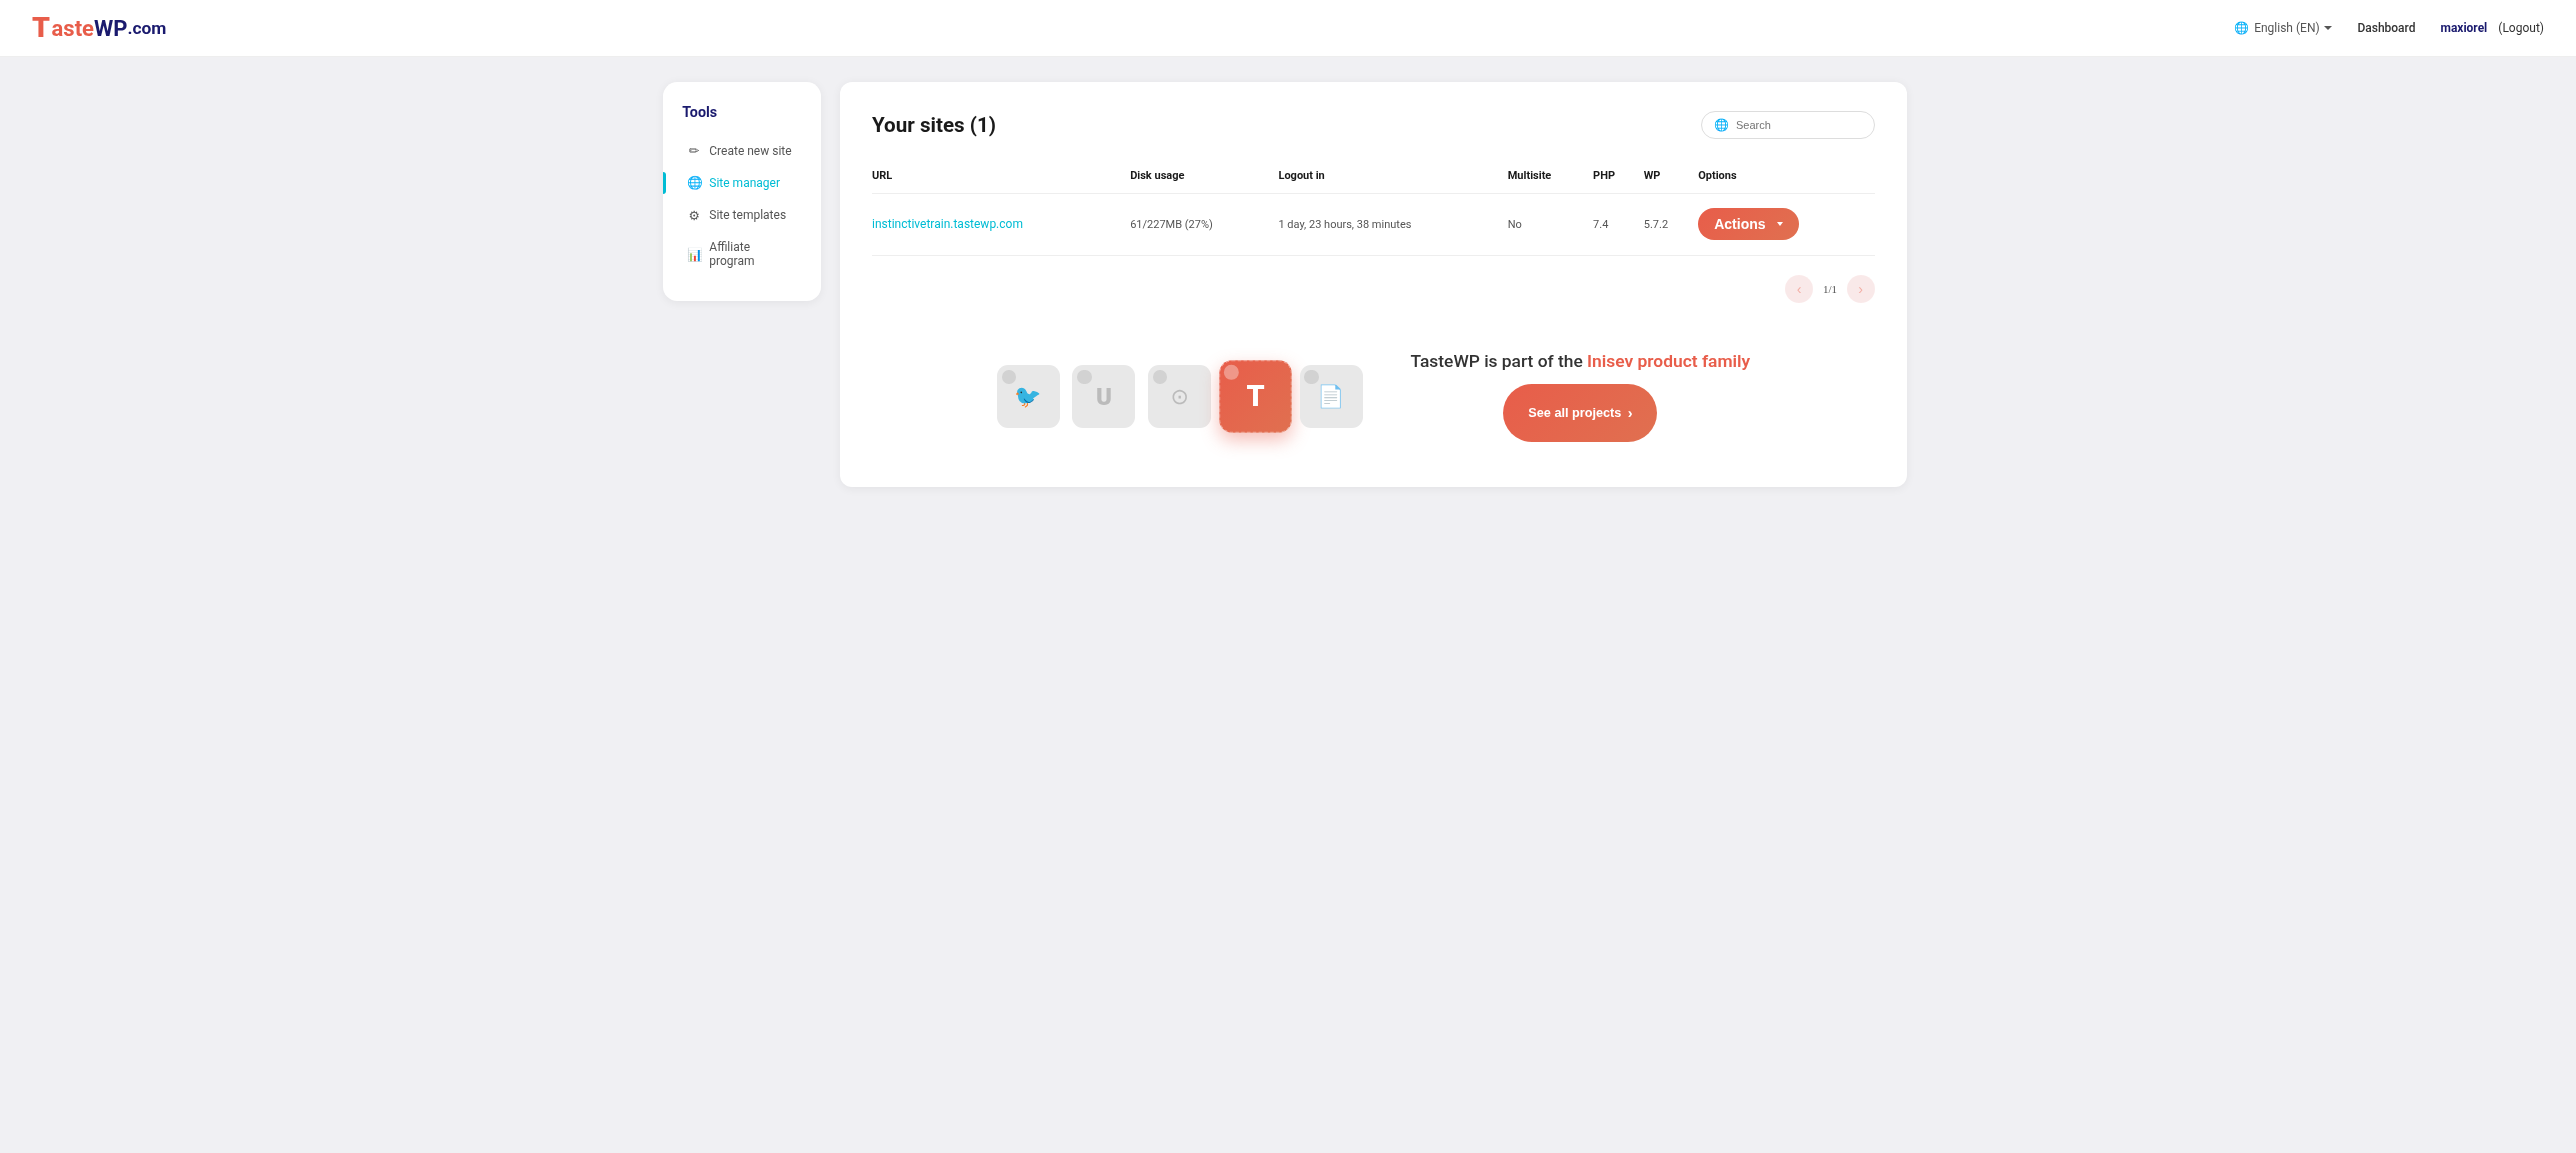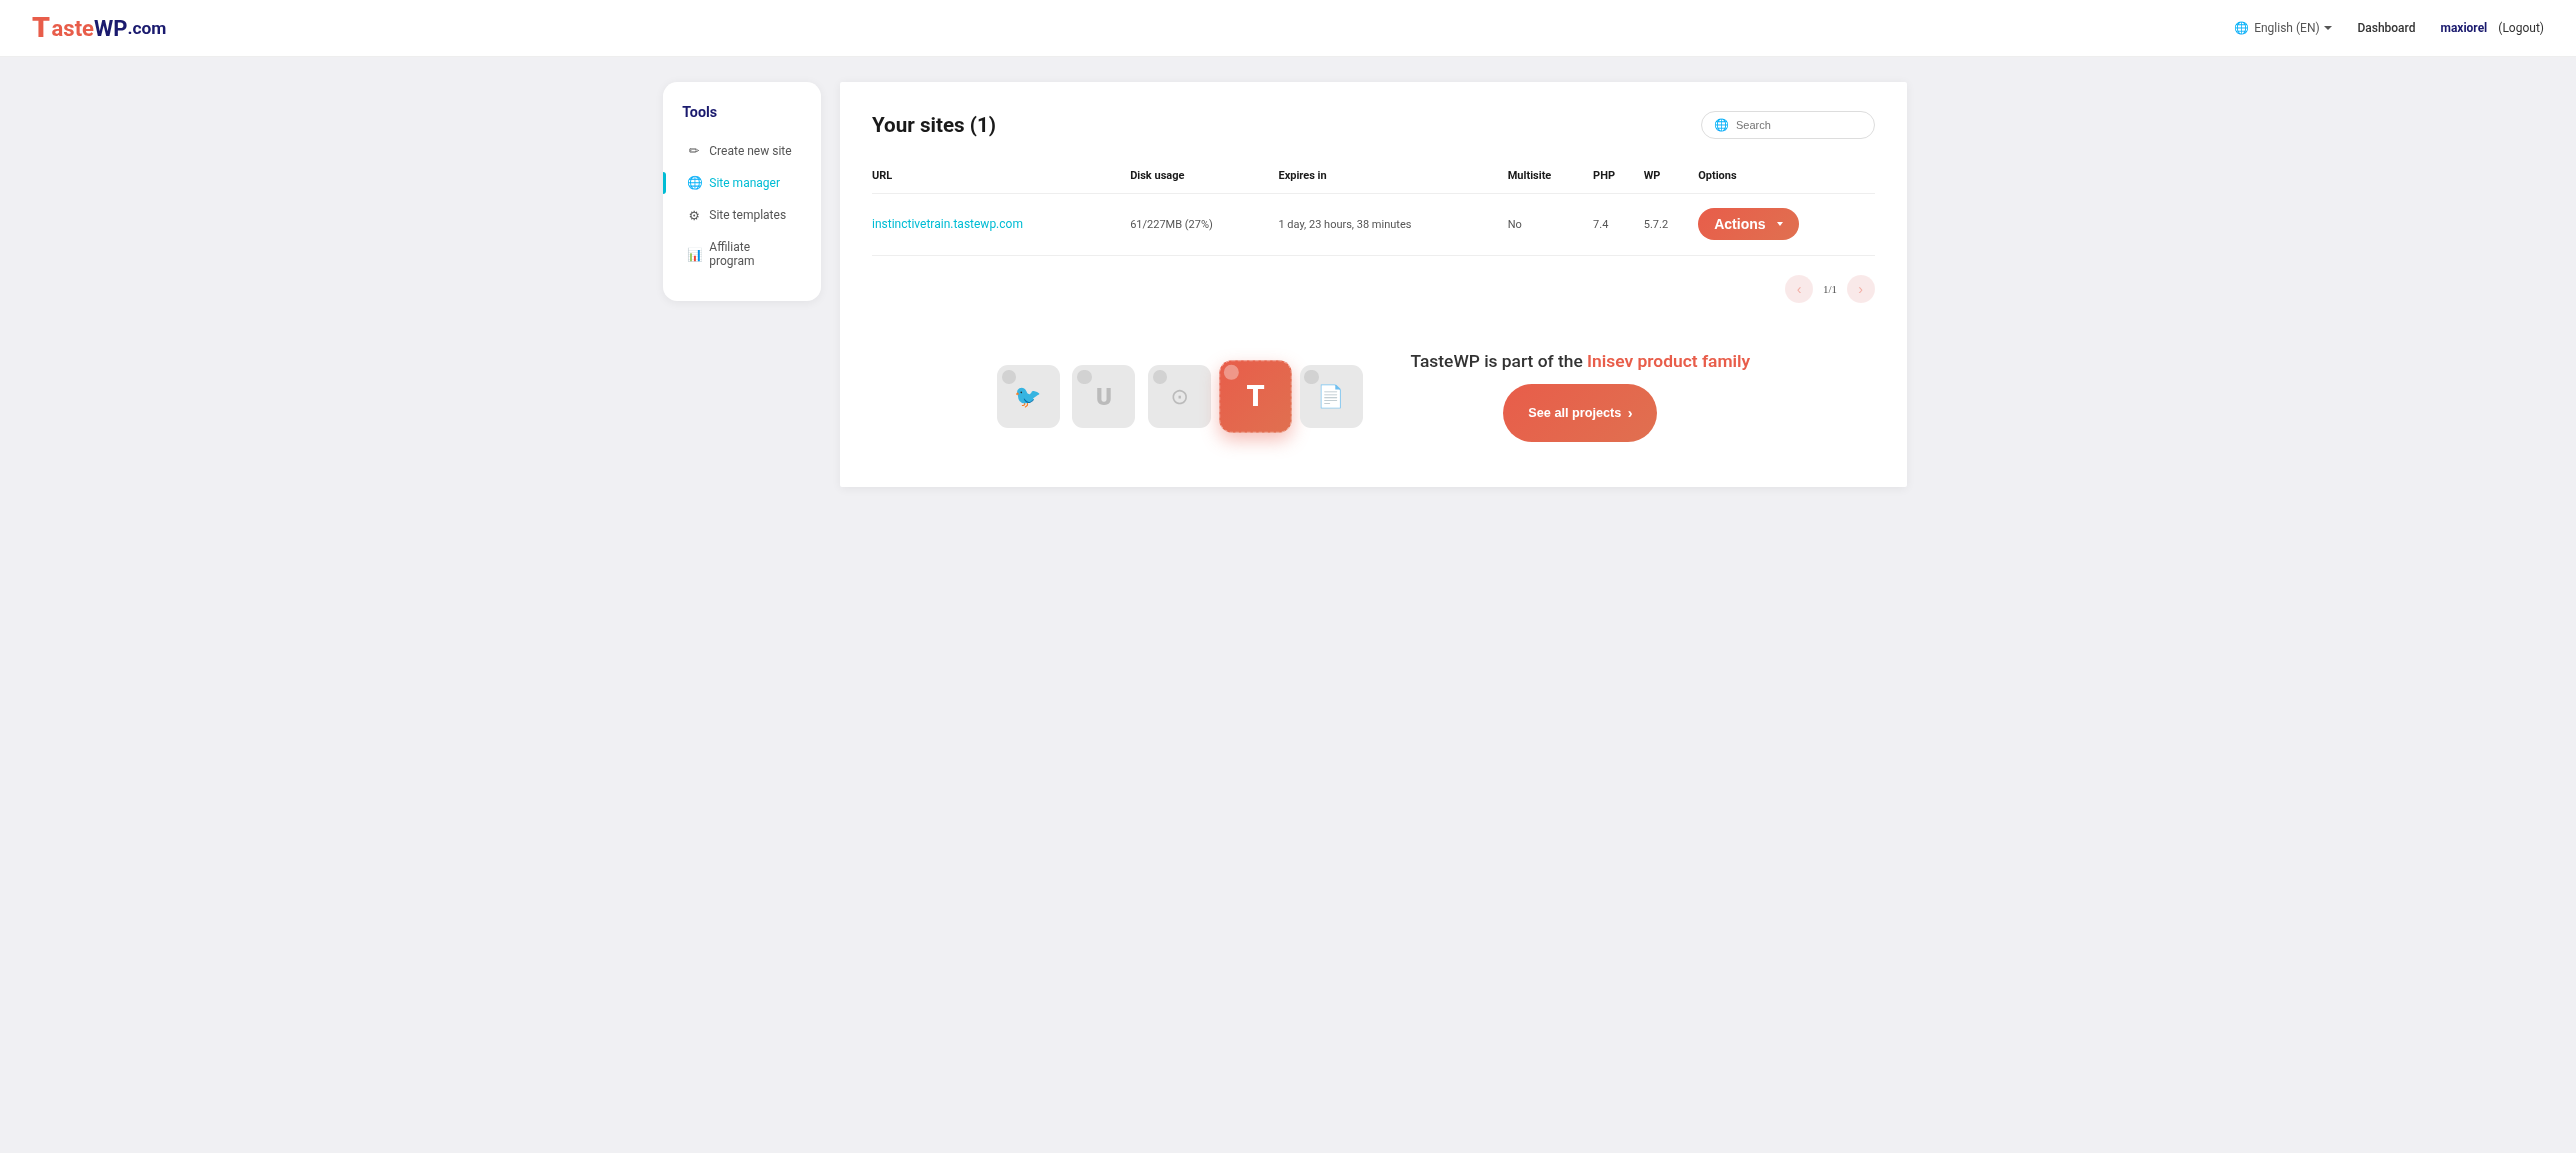--- a/index.html
+++ b/index.html
@@ -132,21 +132,21 @@
       font-size: 12.7px;
       width: 14.3px;
       text-align: center;
       flex-shrink: 0;
     }
 
     
     .main {
       flex: 1;
       background: #fff;
-      border-radius: 2px;
+      border-radius: 12px;
       padding: 28.5px 32px;
       box-shadow: 0 1.6px 9.5px rgba(0,0,0,0.06);
     }
 
     
     .sites-header {
       display: flex;
       align-items: center;
       justify-content: space-between;
       margin-bottom: 22px;
@@ -395,21 +395,21 @@
         <span class="search-icon">🌐</span>
         <input class="search-input" type="text" placeholder="Search" style="">
       </div>
     </div>
 
     <table class="sites-table">
       <thead>
         <tr>
           <th>URL</th>
           <th>Disk usage</th>
-          <th>Expires in</th>
+          <th>Logout in</th>
           <th>Multisite</th>
           <th>PHP</th>
           <th>WP</th>
           <th>Options</th>
         </tr>
       </thead>
       <tbody>
         <tr class="table-row">
           <td>
             <a class="site-url" href="#">instinctivetrain.tastewp.com</a>

